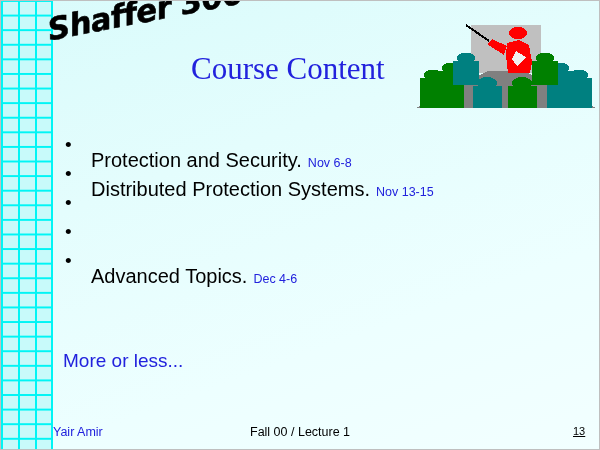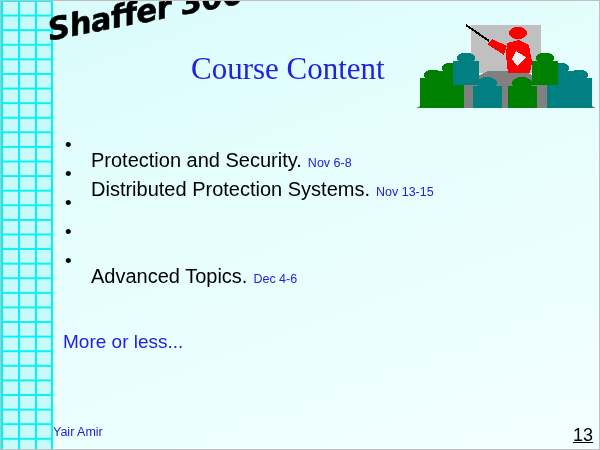--- a/index.html
+++ b/index.html
@@ -122,21 +122,21 @@
     font-size: 12.5px;
     color: #2222dd;
     padding-left: 6px;
     vertical-align: baseline;
   }
 
   
   #note {
     position: absolute;
     left: 62px;
-    top: 330px;
+    top: 349px;
     font-size: 19px;
     color: #2222dd;
     white-space: nowrap;
   }
 
   
   #footer-author {
     position: absolute;
     left: 52px;
     top: 424px;
@@ -149,21 +149,21 @@
     left: 249px;
     top: 424px;
     font-size: 12.5px;
     color: #000000;
     white-space: nowrap;
   }
   #footer-page {
     position: absolute;
     left: 572px;
     top: 424px;
-    font-size: 18px;
+    font-size: 11px;
     color: #000000;
     white-space: nowrap;
     text-decoration: underline;
   }
 </style>
 </head>
 <body>
 
 <div id="slide">
 
@@ -238,15 +238,16 @@
     <div class="bullet-row">
       <span class="bullet-mark">•</span>
       <span class="bullet-text"><span>Advanced Topics.</span><span class="bullet-date">Dec 4-6</span></span>
     </div>
 
   </div>
 
   <div id="note">More or less...</div>
 
   <div id="footer-author">Yair Amir</div>
+  <div id="footer-center">Fall 00 / Lecture 1</div>
   <div id="footer-page">13</div>
 
 </div>
 
 </body></html>

